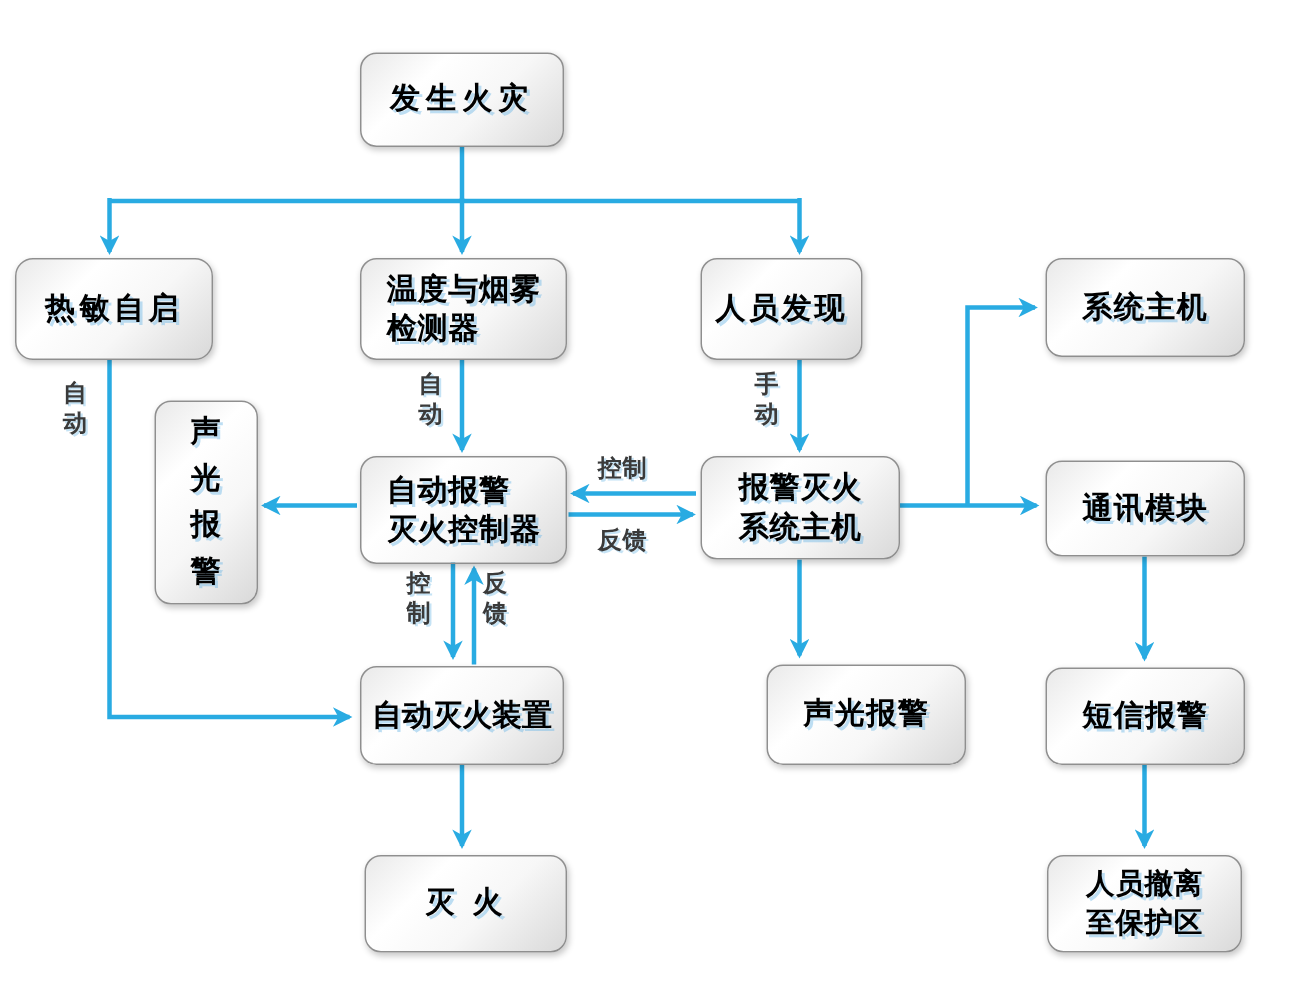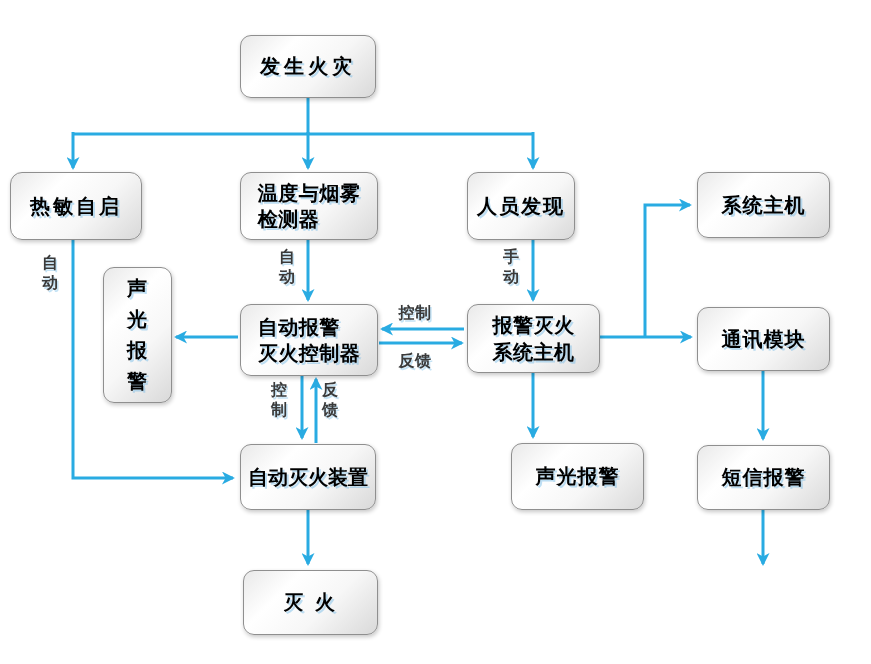--- a/index.html
+++ b/index.html
@@ -115,20 +115,22 @@
 警</div>
   <div class="node n-controller">自动报警
 灭火控制器</div>
   <div class="node n-host">报警灭火
 系统主机</div>
   <div class="node n-comm">通讯模块</div>
   <div class="node n-device">自动灭火装置</div>
   <div class="node n-soundlight-b">声光报警</div>
   <div class="node n-extinguish">灭 火</div>
   <div class="node n-sms">短信报警</div>
+  <div class="node n-evacuate">人员撤离
+至保护区</div>
 
   <span class="elabel el-auto-left">自
 动</span>
   <span class="elabel el-auto-center">自
 动</span>
   <span class="elabel el-manual">手
 动</span>
   <span class="elabel el-control-h">控制</span>
   <span class="elabel el-feedback-h">反馈</span>
   <span class="elabel el-control-v">控

